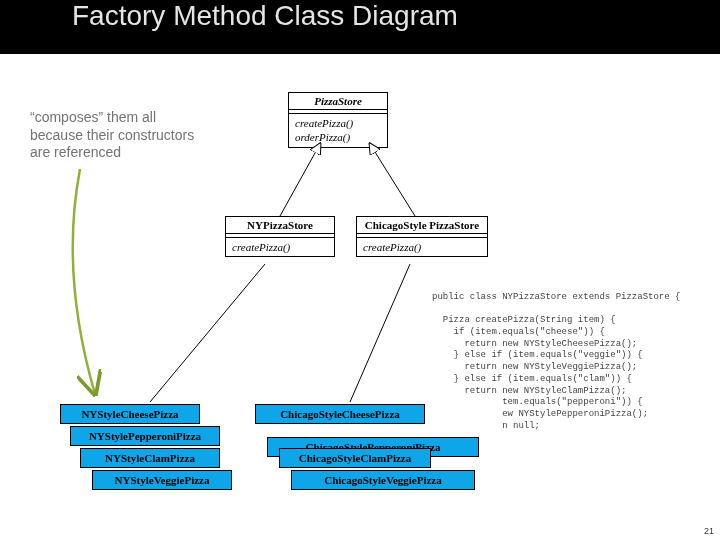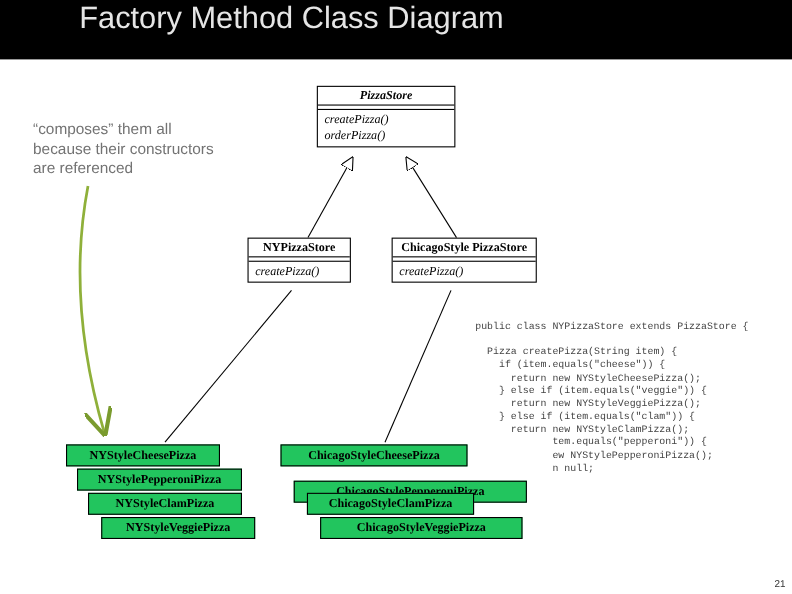--- a/index.html
+++ b/index.html
@@ -7,46 +7,46 @@
   .title-bar { background: #000; color: #e5e5e5; height: 54px; display: flex; padding-left: 72px; }
   .title-bar h1 { font-size: 28px; font-weight: 400; }
   .canvas { position: relative; width: 720px; height: 486px; }
   .annotation { position: absolute; font-size: 14px; line-height: 1.25; color: #737373; }
   .uml-box { position: absolute; border: 1px solid #000; background: #fff; font-family: Georgia, "Times New Roman", serif; font-size: 11px; }
   .uml-title { text-align: center; font-weight: bold; font-style: italic; border-bottom: 1px solid #000; padding: 2px 6px; white-space: nowrap; }
   .uml-title.plain { font-style: normal; }
   .uml-section { border-bottom: 1px solid #000; min-height: 4px; }
   .uml-methods { padding: 2px 6px; font-style: italic; line-height: 1.3; }
   .uml-methods div { white-space: nowrap; }
-  .simple-box { position: absolute; border: 1px solid #000; background: #22c55e; font-family: Georgia, "Times New Roman", serif; font-size: 11px; font-weight: bold; padding: 3px 8px; text-align: center; white-space: nowrap; }
+  .simple-box { position: absolute; border: 1px solid #000; background: #0ea5e9; font-family: Georgia, "Times New Roman", serif; font-size: 11px; font-weight: bold; padding: 3px 8px; text-align: center; white-space: nowrap; }
   .code-block { position: absolute; font-family: "Courier New", monospace; font-size: 9px; line-height: 1.3; color: #444; white-space: pre; }
   .page-num { position: absolute; right: 6px; bottom: 4px; font-size: 9px; color: #333; }
   svg.overlay { position: absolute; left: 0; top: 0; width: 720px; height: 486px; pointer-events: none; }
 </style>
 </head>
 <body>
 
 <div class="title-bar">
   <h1>Factory Method Class Diagram</h1>
 </div>
 
 <div class="canvas">
 
   <div class="annotation" style="left:30px; top:55px; width:200px;">“composes” them all<br>because their constructors<br>are referenced</div>
 
-  <div class="uml-box" style="left:288px; top:24px; width:126px;">
+  <div class="uml-box" style="left:288px; top:38px; width:100px;">
     <div class="uml-title">PizzaStore</div>
     <div class="uml-section"></div>
     <div class="uml-methods">
       <div>createPizza()</div>
       <div>orderPizza()</div>
     </div>
   </div>
 
-  <div class="uml-box" style="left:225px; top:162px; width:94px;font-family:Liberation Serif, serif;">
+  <div class="uml-box" style="left:225px; top:162px; width:110px;font-family:Liberation Serif, serif;">
     <div class="uml-title plain">NYPizzaStore</div>
     <div class="uml-section"></div>
     <div class="uml-methods">
       <div>createPizza()</div>
     </div>
   </div>
 
   <div class="uml-box" style="left:356px; top:162px; width:132px;">
     <div class="uml-title plain">ChicagoStyle PizzaStore</div>
     <div class="uml-section"></div>

